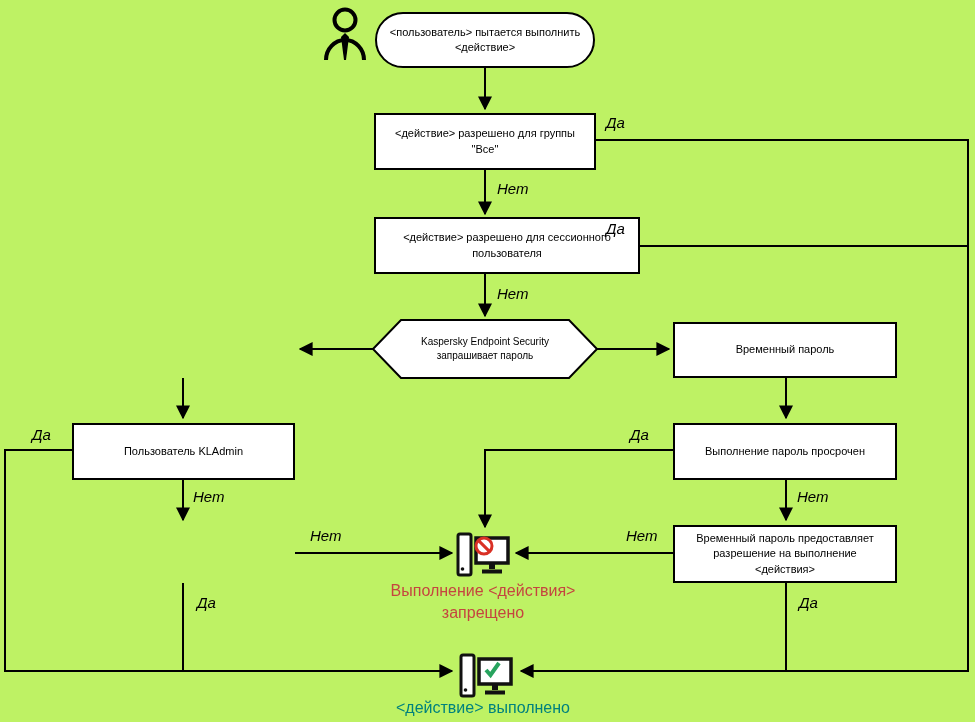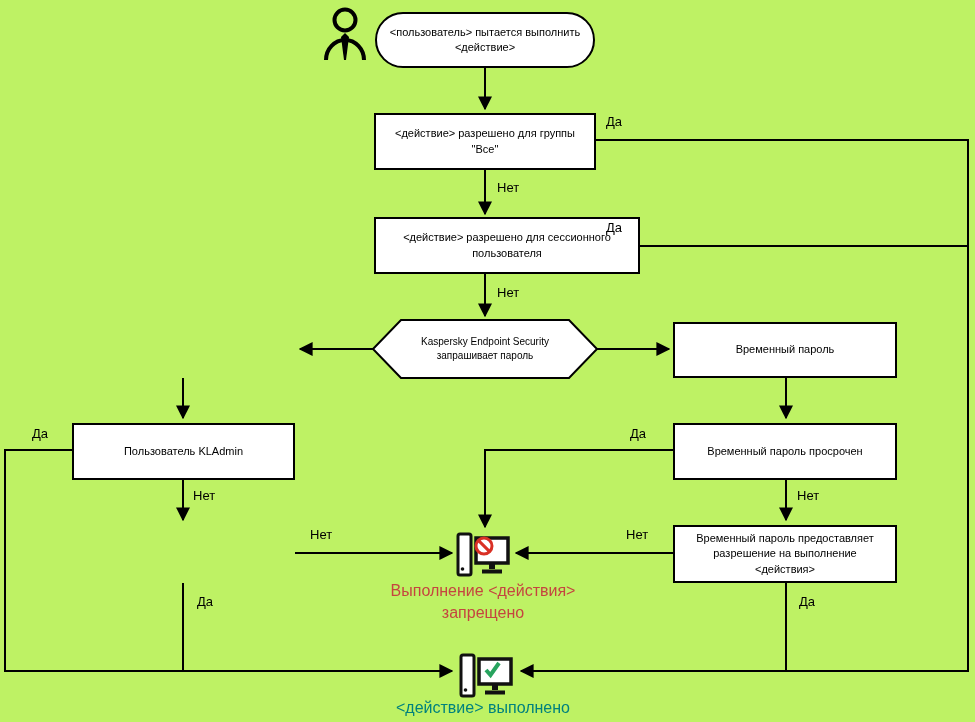--- a/index.html
+++ b/index.html
@@ -11,21 +11,21 @@
   .node{
     position:absolute;border:2px solid #000;background:#fff;box-sizing:border-box;
     display:flex;align-items:center;justify-content:center;text-align:center;
     font-size:11px;line-height:1.4;padding:3px 10px;
   }
   .stadium{border-radius:29px;}
   .hexlabel{
     position:absolute;display:flex;align-items:center;justify-content:center;
     text-align:center;font-size:10px;line-height:1.4;
   }
-  .elabel{position:absolute;font-size:13px;color:#000;white-space:nowrap;}
+  .elabel{position:absolute;font-size:15px;color:#000;white-space:nowrap;font-style:italic;}
   .status-text{
     position:absolute;width:226px;text-align:center;font-size:16px;line-height:1.35;
   }
   .denied{color:#c5453f;}
   .completed{color:#00827d;}
   .icon{position:absolute;}
 </style>
 </head>
 <body>
 
@@ -71,21 +71,21 @@
 
   <div class="node" style="left:374px;top:217px;width:266px;height:57px">&lt;действие&gt; разрешено для сессионного пользователя</div>
 
   <div class="hexlabel" style="left:397px;top:322px;width:176px;height:54px">Kaspersky Endpoint Security запрашивает пароль</div>
 
 
   <div class="node" style="left:673px;top:322px;width:224px;height:56px">Временный пароль</div>
 
   <div class="node" style="left:72px;top:423px;width:223px;height:57px">Пользователь KLAdmin</div>
 
-  <div class="node" style="left:673px;top:423px;width:224px;height:57px">Временный пароль просрочен</div>
+  <div class="node" style="left:673px;top:423px;width:224px;height:57px">Выполнение пароль просрочен</div>
 
 
   <div class="node" style="left:673px;top:525px;width:224px;height:58px">Временный пароль предоставляет разрешение на выполнение &lt;действия&gt;</div>
 
   <div class="elabel" style="left:606px;top:114px">Да</div>
   <div class="elabel" style="left:497px;top:180px">Нет</div>
   <div class="elabel" style="left:606px;top:220px">Да</div>
   <div class="elabel" style="left:497px;top:285px">Нет</div>
   <div class="elabel" style="left:32px;top:426px">Да</div>
   <div class="elabel" style="left:193px;top:488px">Нет</div>

